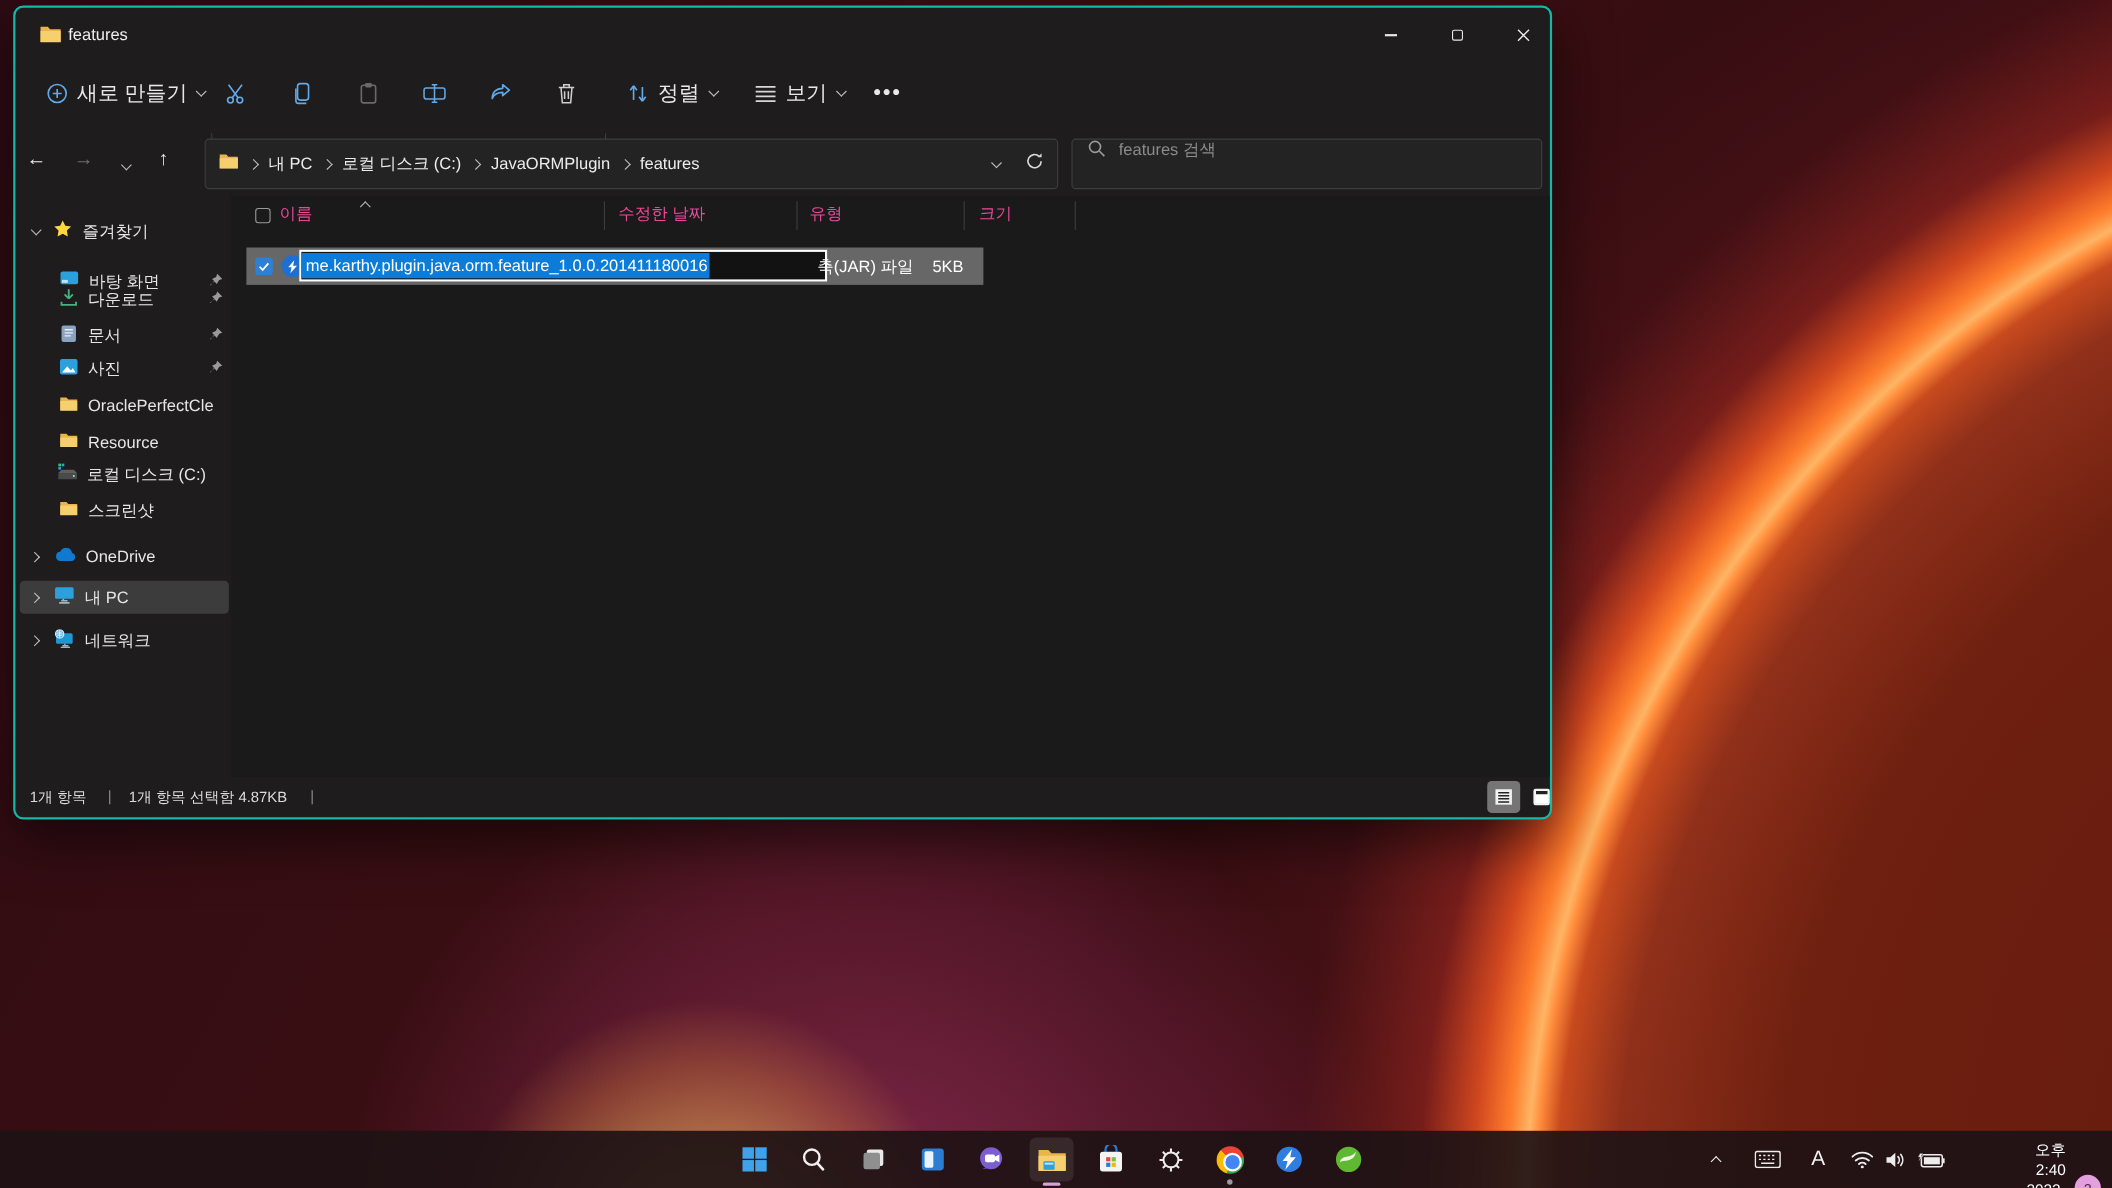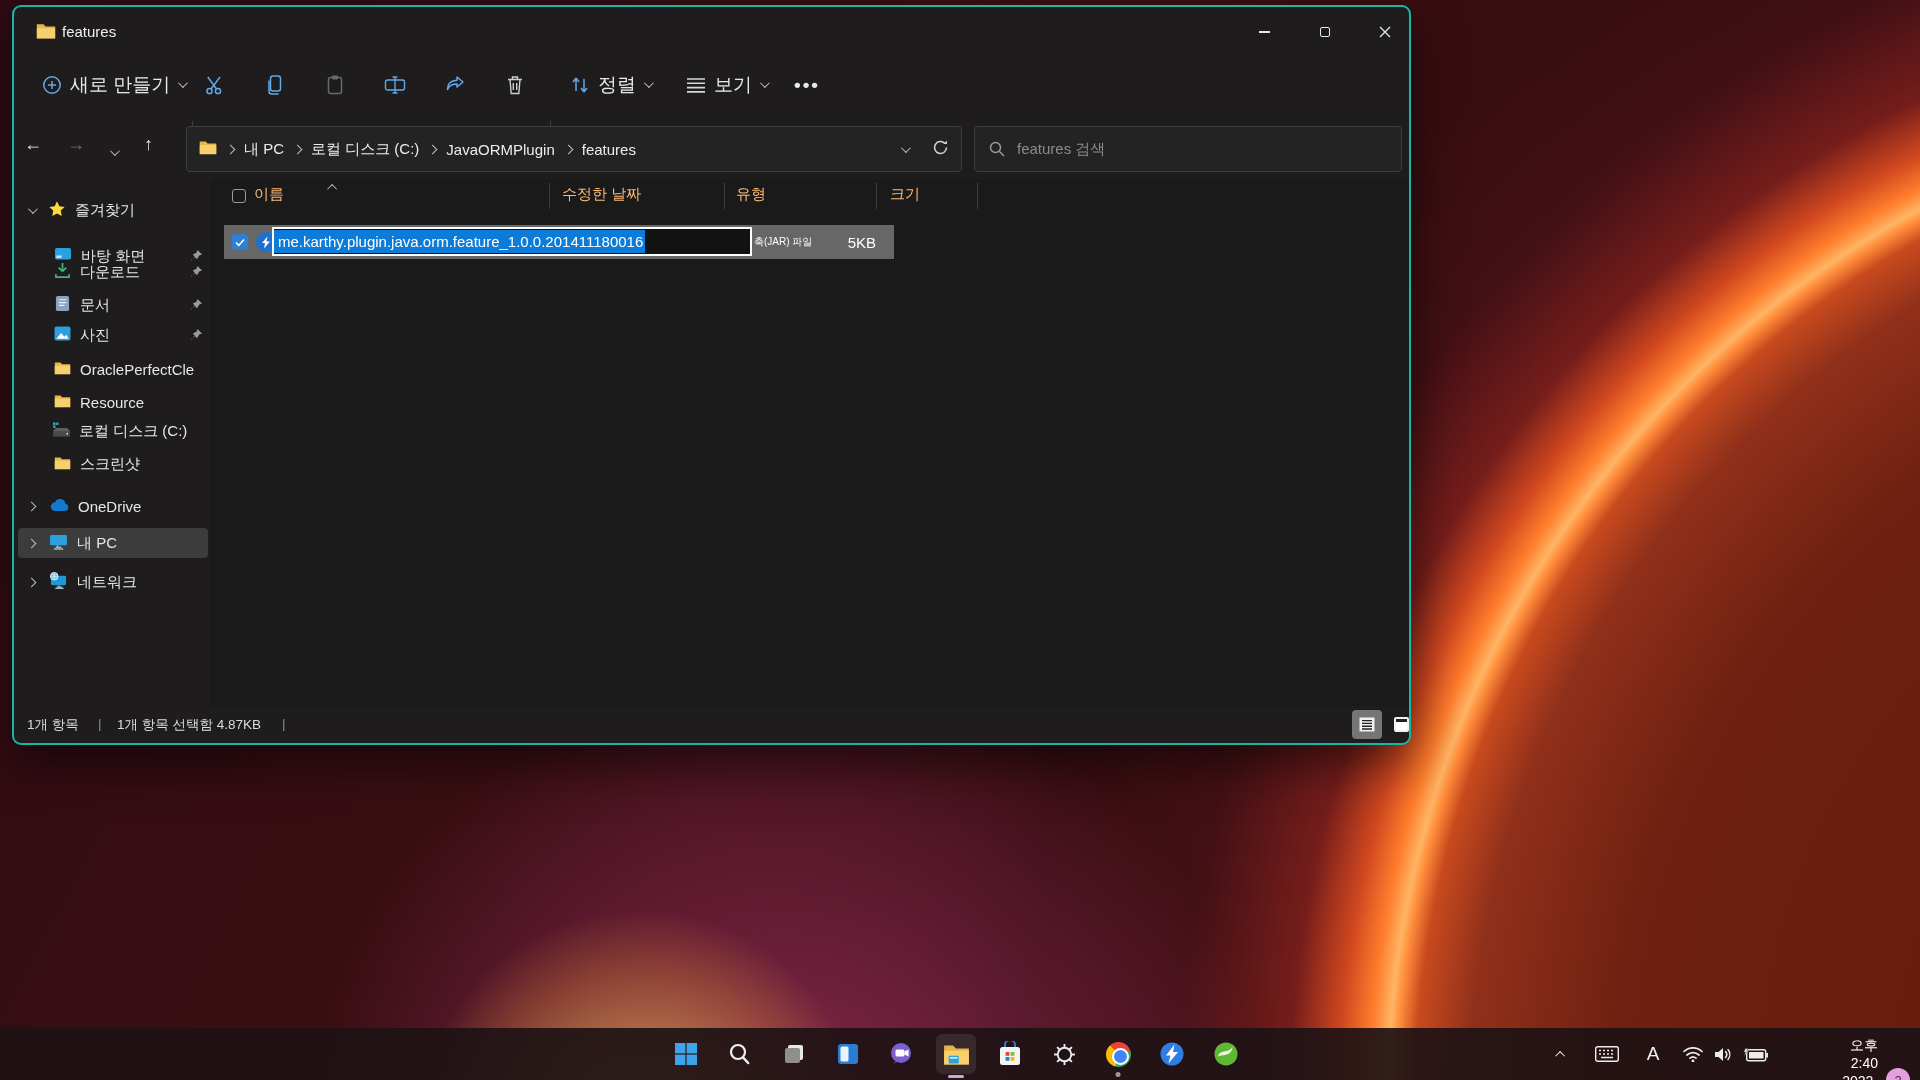--- a/index.html
+++ b/index.html
@@ -44,42 +44,42 @@
   .navglyph.dim { color:#6d6d6d; }
   .addrbox {
     position:absolute; left:172px; top:14px; width:776px; height:46px;
     background:#242324; border:1px solid #3e3e3e; border-radius:4px;
     display:flex; align-items:center; padding:0 12px; gap:10px;
   }
   .crumb { font-size:15px; color:#ececec; white-space:nowrap; }
   .searchbox {
     position:absolute; left:960px; top:14px; width:428px; height:46px;
     background:#242324; border:1px solid #3e3e3e; border-radius:4px;
-    display:flex; align-items:center; padding:0 14px; gap:12px;
+    display:flex; align-items:flex-start; padding:0 14px; gap:12px;
   }
   .search-ph { font-size:15px; color:#8b8b8b; }
   
   .sidebar { position:absolute; left:0; top:172px; width:196px; bottom:37px; }
   .side-row { position:absolute; left:0; width:196px; height:30px; display:flex; align-items:center; font-size:15px; color:#e6e6e6; }
   .side-row .lbl { white-space:nowrap; overflow:hidden; max-width:120px; }
   .side-sel { position:absolute; left:4px; width:190px; height:30px; background:#3d3c3d; border-radius:4px; }
   .pin { position:absolute; left:176px; }
   
   .filearea { position:absolute; left:196px; top:172px; right:0; bottom:37px; background:#1b1a1b; }
-  .colhead { position:absolute; top:6px; font-size:15px; color:#fdba74; }
+  .colhead { position:absolute; top:6px; font-size:15px; color:#ec4899; }
   .colsep { position:absolute; top:4px; width:1px; height:26px; background:#3d3d3d; }
   .filerow { position:absolute; left:14px; top:46px; width:670px; height:34px; background:#676767; display:flex; align-items:center; }
   .rowcheck { position:absolute; left:8px; top:9px; width:16px; height:16px; background:#2f7fd4; border-radius:3px; display:flex; align-items:center; justify-content:center; }
   .jaricon { position:absolute; left:32px; top:7px; width:20px; height:20px; border-radius:50%; background:#1f6fd0; display:flex; align-items:center; justify-content:center; }
   .editbox {
     position:absolute; left:48px; top:2px; width:480px; height:29px;
     background:#121212; border:2px solid #ffffff; display:flex; align-items:center; overflow:hidden;
   }
   .selstring { background:#0c7cd8; color:#fff; font-size:15px; padding:3px 2px 3px 4px; white-space:nowrap; }
-  .type-text { position:absolute; left:530px; font-size:10px; color:#ffffff;text-align:center; }
+  .type-text { position:absolute; left:519px; font-size:15px; color:#ffffff;text-align:center; }
   .size-text { position:absolute; right:18px; font-size:15px; color:#ffffff; }
   .headcheck { position:absolute; left:22px; top:10px; width:14px; height:14px; border:1.5px solid #9a9a9a; border-radius:3px; }
   
   .statusbar { position:absolute; left:0; bottom:0; right:0; height:37px; font-size:13.5px; color:#dcdcdc; }
   .st { position:absolute; top:10px; }
   .st-sep { color:#8a8a8a; }
   .viewbtn { position:absolute; top:4px; width:30px; height:29px; border-radius:4px; display:flex; align-items:center; justify-content:center; }
   .viewbtn.active { background:#757575; }
   .sq-outline { width:15px; height:15px; border:2px solid #f2f2f2; background:#fff; border-radius:2px; box-shadow:inset 0 3px 0 #222; }
   

